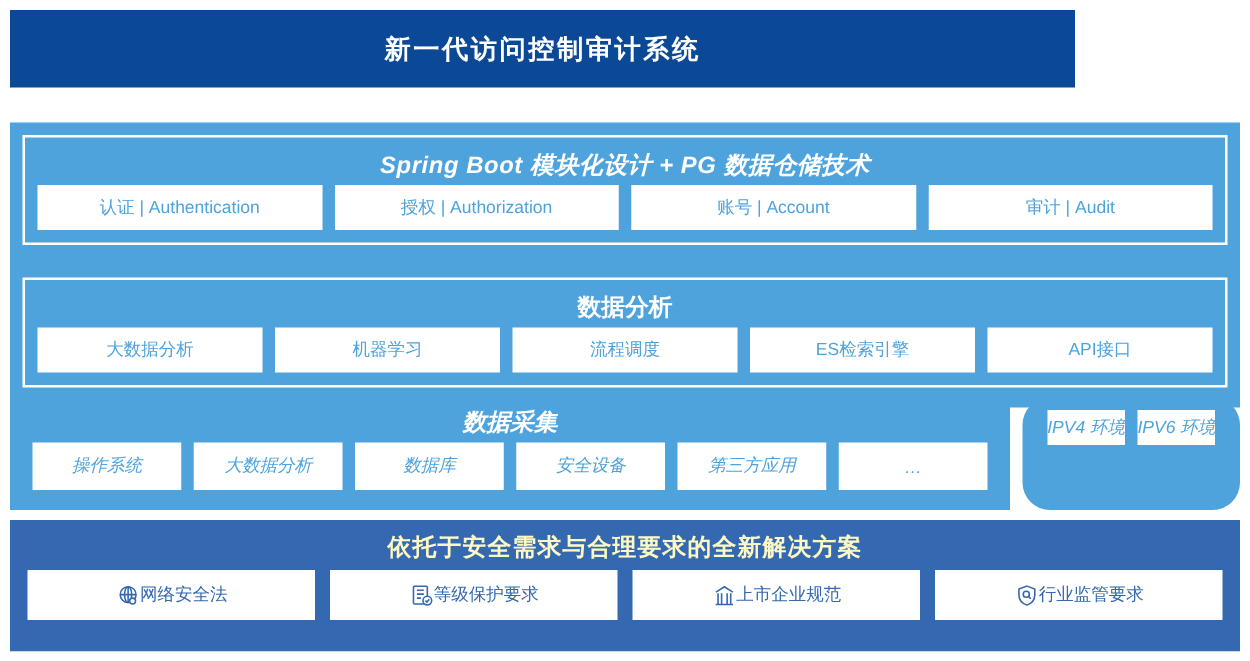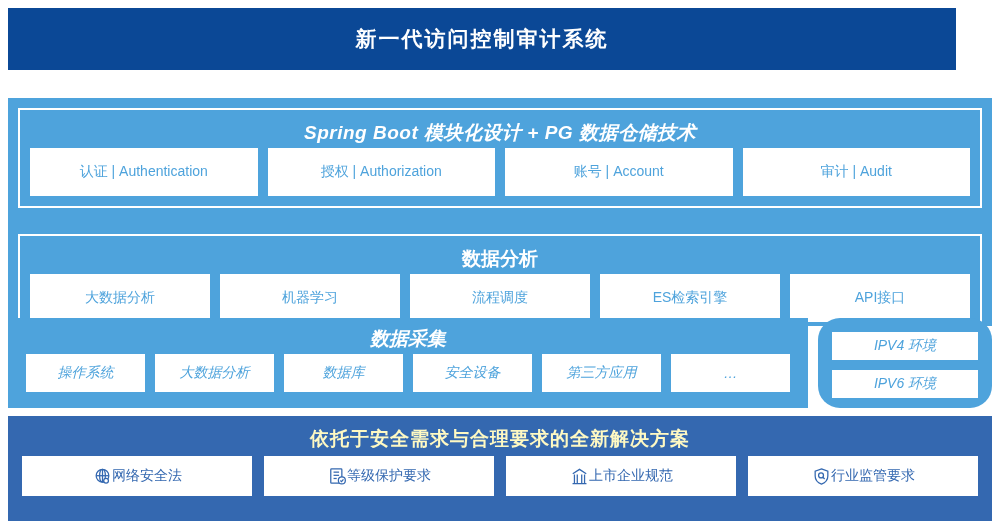--- a/index.html
+++ b/index.html
@@ -12,21 +12,21 @@
     height: 529px;
     font-family: "Liberation Sans", "DejaVu Sans", sans-serif;
     overflow: hidden;
   }
 
   
   .titlebar {
     position: absolute;
     left: 8px;
     top: 8px;
-    width: 948px;
+    width: 852px;
     height: 62px;
     background: #0b4896;
     display: flex;
     align-items: center;
     justify-content: center;
   }
   .titlebar-text {
     color: #ffffff;
     font-size: 21px;
     font-weight: bold;
@@ -66,21 +66,21 @@
     font-weight: bold;
     letter-spacing: 0.5px;
   }
   .card-row {
     display: flex;
     gap: 10px;
   }
   .card {
     flex: 1 1 0;
     background: #ffffff;
-    height: 48px;
+    height: 36px;
     display: flex;
     align-items: center;
     justify-content: center;
     color: #4ea3dc;
     font-size: 14px;
     box-sizing: border-box;
   }
 
   
   .collect-row {
@@ -113,22 +113,22 @@
   }
   .collect-cards .card {
     height: 38px;
   }
   .env-panel {
     flex: 1 1 0;
     background: #4ea3dc;
     box-sizing: border-box;
     padding: 10px 14px;
     display: flex;
-    flex-direction: column;
-    justify-content: flex-end;
+    flex-direction: row;
+    justify-content: center;
     gap: 10px;
     border-radius: 22px;
   }
   .env-card {
     background: #ffffff;
     height: 28px;
     display: flex;
     align-items: center;
     justify-content: center;
     color: #4ea3dc;

